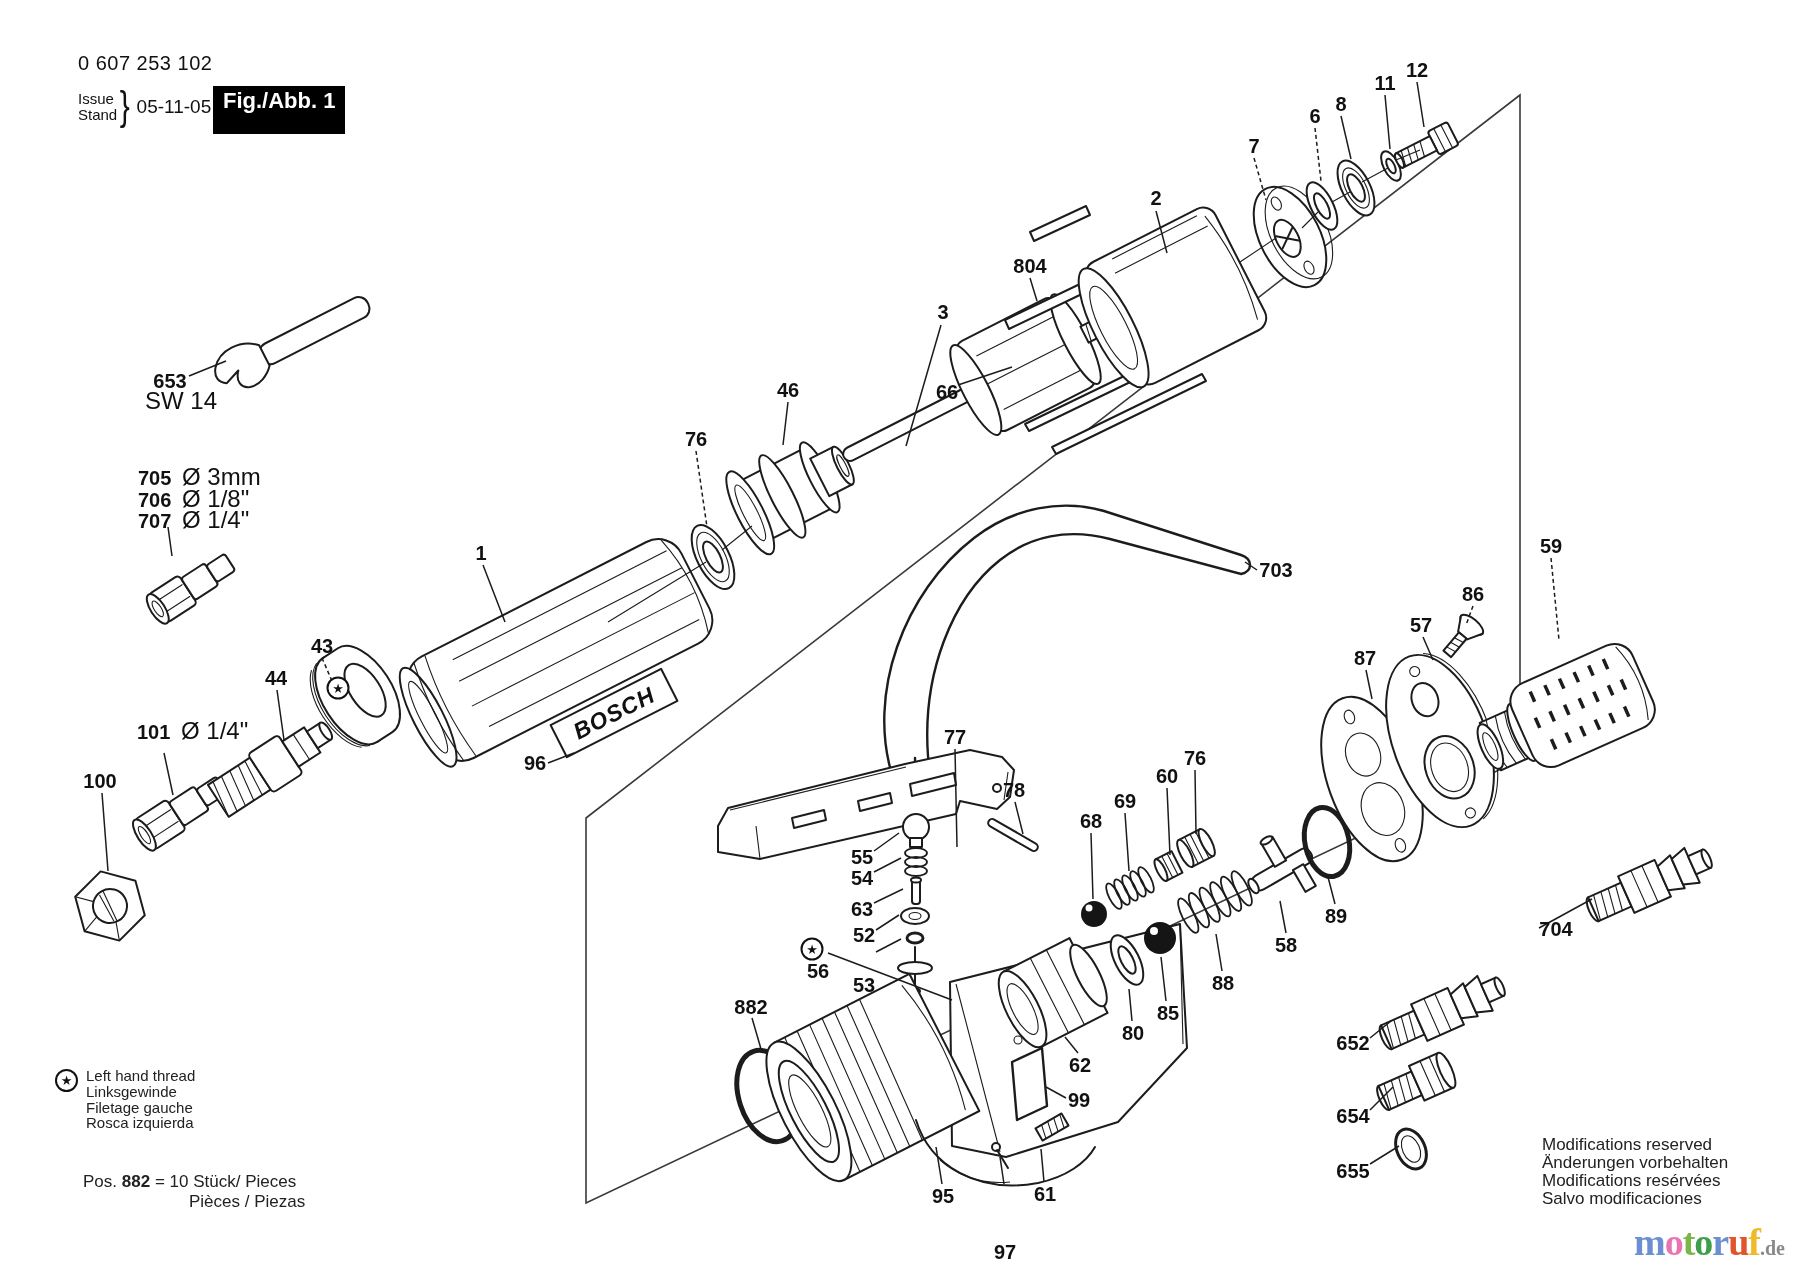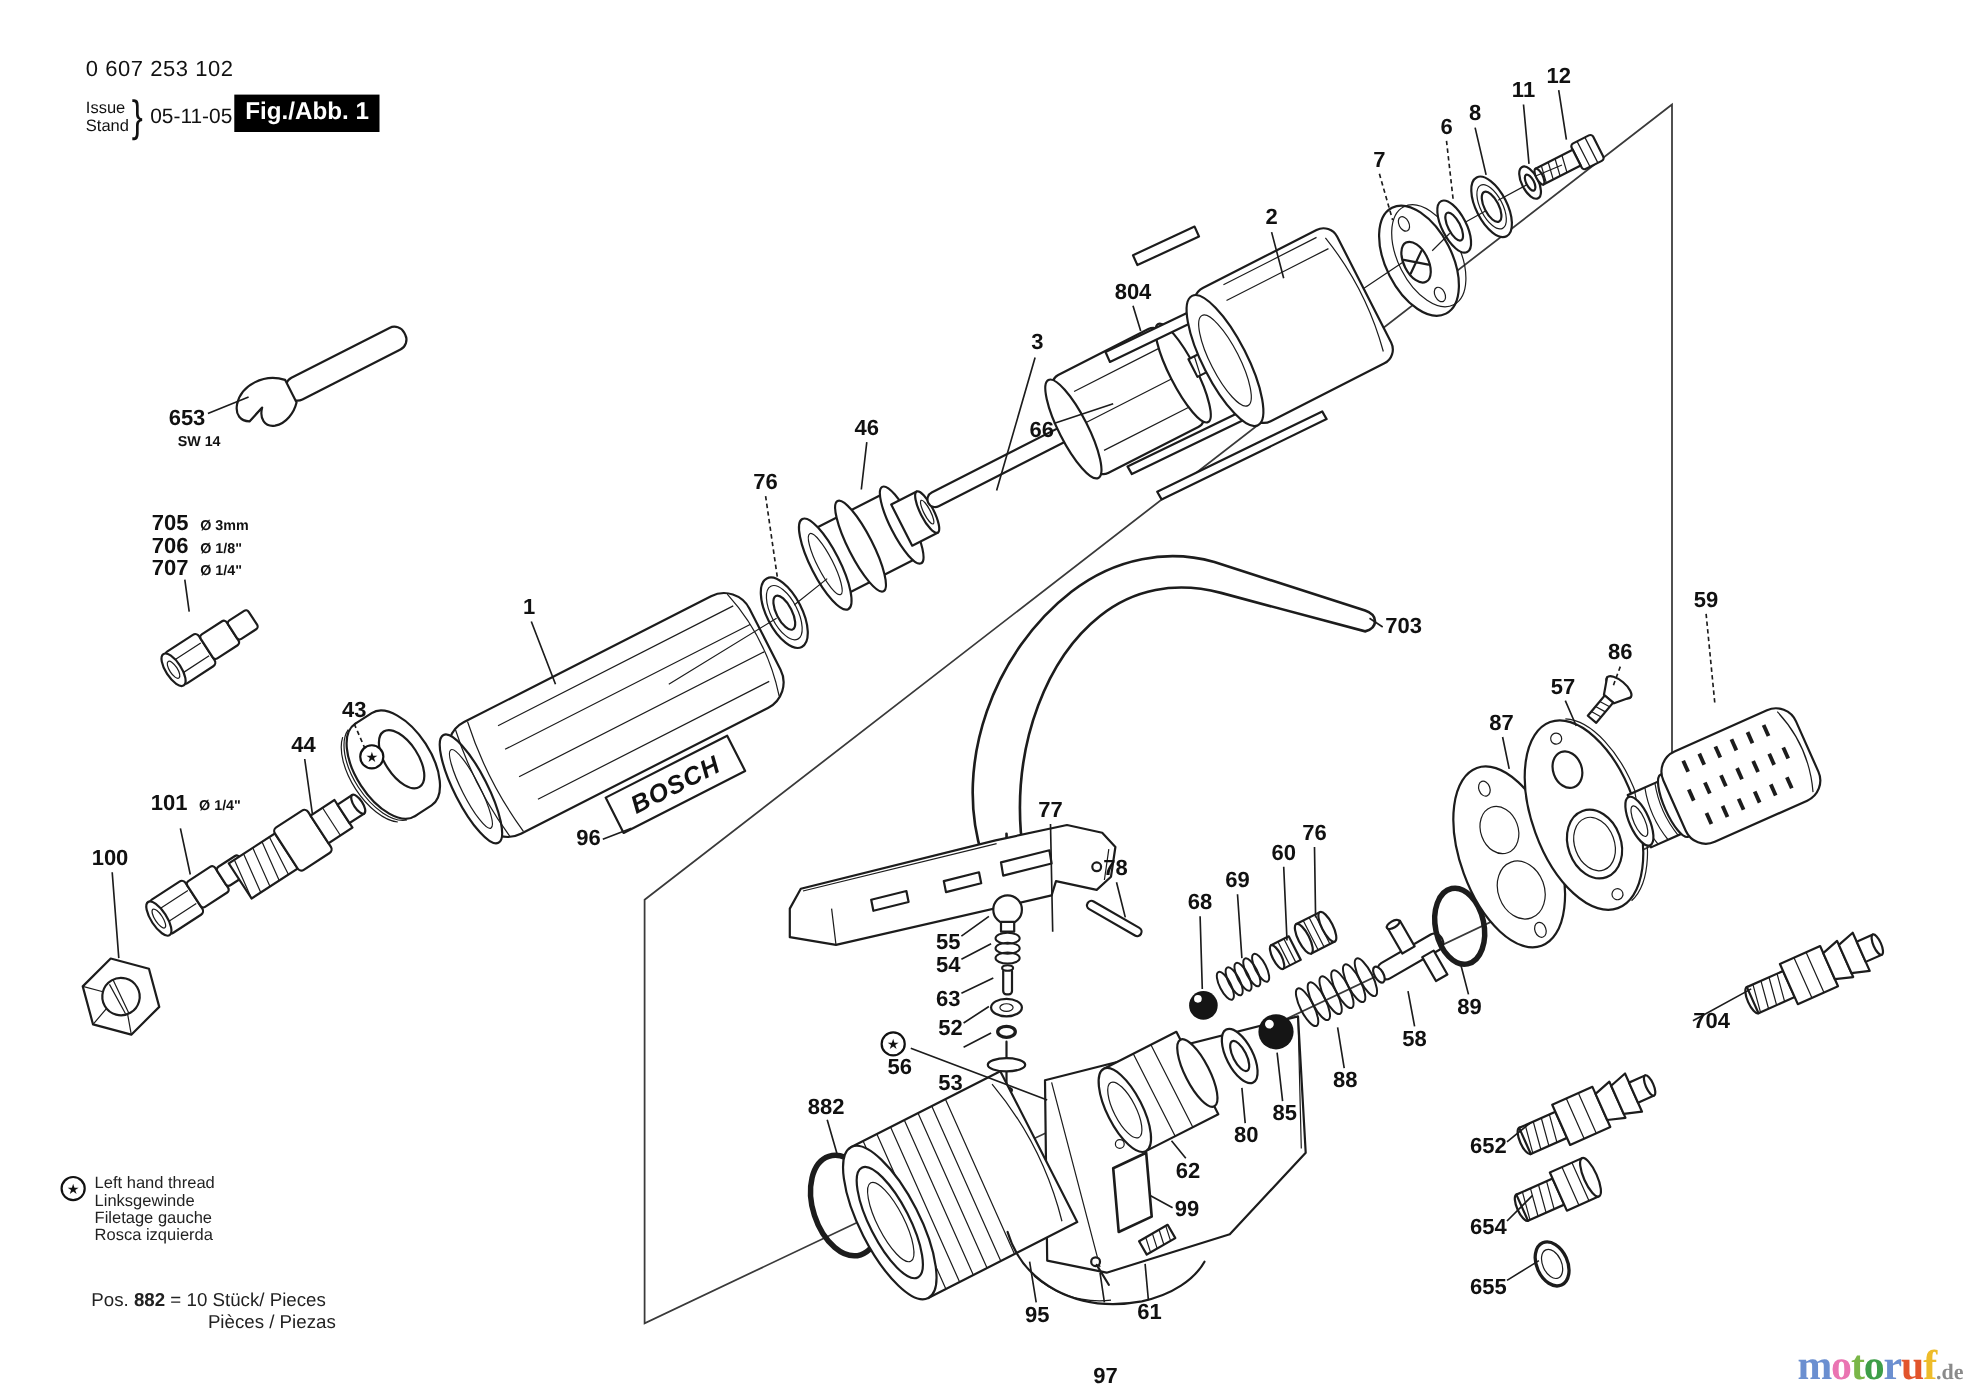--- a/index.html
+++ b/index.html
@@ -9,34 +9,34 @@
   
   .p{fill:#fff;stroke:#1c1c1c;stroke-width:2;stroke-linejoin:round;stroke-linecap:round}
   .ln{fill:none;stroke:#1c1c1c;stroke-width:2;stroke-linecap:round}
   .thin{fill:none;stroke:#1c1c1c;stroke-width:1.1}
   .lead{fill:none;stroke:#1c1c1c;stroke-width:1.5}
   .dash{stroke-dasharray:4 3}
   .blk{fill:#151515;stroke:none}
   .btxt{font:italic 700 23px "Liberation Sans",sans-serif;letter-spacing:1px;fill:#111;stroke:none}
   
   .pl{position:absolute;transform:translate(-50%,-50%);font-weight:700;font-size:20px;white-space:nowrap}
-  .note{font-weight:700;font-size:13px}
+  .note{font-weight:400;font-size:24px}
   .nrow{display:flex;gap:7px;align-items:baseline;line-height:19.5px;white-space:nowrap}
   .nrow b{font-size:20px;width:37px;display:inline-block}
   .star{position:absolute;transform:translate(-50%,-50%);width:23px;height:23px;border:2.5px solid #111;
         border-radius:50%;display:flex;align-items:center;justify-content:center;font-size:13px;
         line-height:1;background:#fff;color:#111;box-sizing:border-box}
   .star.inline{position:static;transform:none;flex:0 0 auto;margin-top:1px}
   .hdr-num{position:absolute;left:78px;top:52px;font-size:20px;letter-spacing:.5px}
   .issue{position:absolute;left:78px;top:84px;display:flex;align-items:center}
   .issue .col{display:flex;flex-direction:column;font-size:15px;line-height:16px}
   .issue .brace{font-size:40px;font-weight:300;margin:0 3px 0 1px;transform:scaleX(.75)}
   .issue .date{font-size:19px;margin-left:2px}
   .figbox{position:absolute;left:213px;top:86px;background:#000;color:#fff;font-weight:700;
-          font-size:22px;padding:2px 10px 6px}
+          font-size:22px;padding:2px 10px 20px}
   .legend{position:absolute;left:55px;top:1068px;display:flex;gap:8px;color:#222}
   .legend .lines{font-size:15px;line-height:15.8px}
   .posline{position:absolute;font-size:17px;color:#222;white-space:nowrap}
   .mods{position:absolute;left:1542px;top:1136px;font-size:17px;line-height:18px;color:#222}
   .logo{position:absolute;left:1634px;top:1220px;font-family:"Liberation Serif",serif;font-weight:700;
         font-size:38px;letter-spacing:-1px;display:flex;align-items:baseline}
   .logo .de{font-size:20px;letter-spacing:0;font-weight:700}
 </style>
 </head>
 <body>
@@ -506,20 +506,26 @@
   </div>
 
   <div class="posline" style="left:83px;top:1172px">
     <span>Pos.</span>
     <b>882</b>
     <span>= 10 Stück/</span>
     <span style="margin-left:0">Pieces</span>
   </div>
   <div class="posline" style="left:189px;top:1192px">Pièces / Piezas</div>
 
+  <div class="mods">
+    <div>Modifications reserved</div>
+    <div>Änderungen vorbehalten</div>
+    <div>Modifications resérvées</div>
+    <div>Salvo modificaciones</div>
+  </div>
 
   <div class="logo">
     <span style="color: rgb(107, 143, 208);">m</span>
       <span style="color: rgb(234, 116, 178);">o</span>
       <span style="color: rgb(122, 182, 72);">t</span>
       <span style="color: rgb(62, 158, 73);">o</span>
       <span style="color: rgb(107, 143, 208);">r</span>
       <span style="color: rgb(226, 84, 43);">u</span>
       <span style="color: rgb(238, 188, 42);">f</span>
       <span class="de" style="color: rgb(138, 138, 138);">.de</span>

